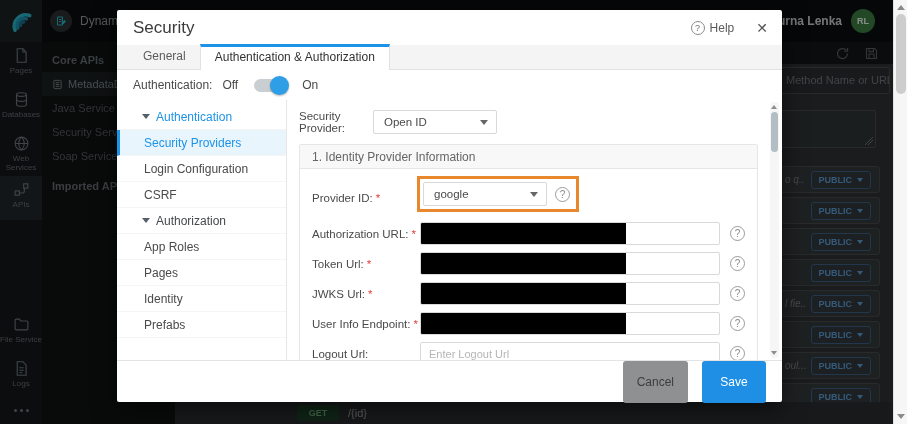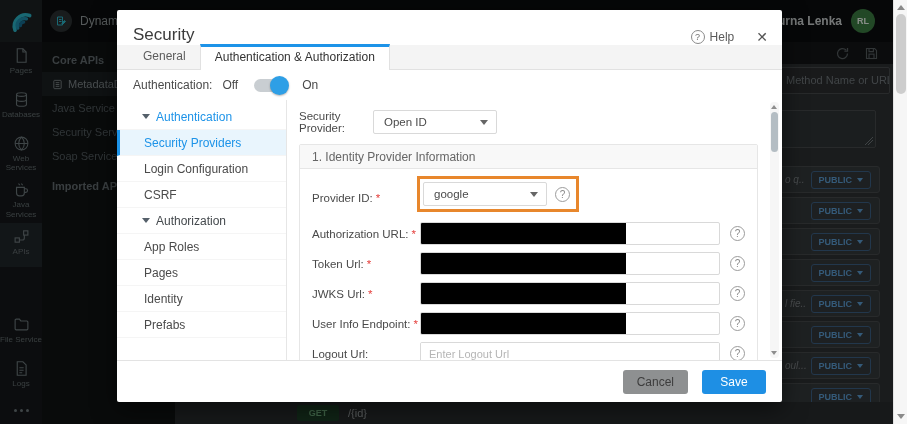--- a/index.html
+++ b/index.html
@@ -55,21 +55,21 @@
   .overlay { position:absolute; inset:0; background:rgba(0,0,0,0.42); z-index:4; }
 
   .page-scrollbar { position:absolute; right:0; top:0; width:14px; height:424px; background:#f6f6f6; z-index:6; border-left:1px solid #e2e2e2; }
   .ps-arrow { position:absolute; left:3px; width:0; height:0; border-left:4px solid transparent; border-right:4px solid transparent; }
   .ps-arrow.up { top:5px; border-bottom:5px solid #8a8a8a; }
   .ps-arrow.down { bottom:5px; border-top:5px solid #8a8a8a; }
   .ps-thumb { position:absolute; left:2px; top:14px; width:10px; height:80px; background:#cdcdcd; border-radius:5px; }
 
   
   .modal { position:absolute; left:117px; top:10px; width:665px; height:392px; background:#fff; z-index:10; box-shadow:0 6px 24px rgba(0,0,0,.55); border-radius:2px; display:flex; flex-direction:column; }
-  .m-header { height:35px; flex:none; display:flex; align-items:flex-end; padding:0 14px 0 16px; }
+  .m-header { height:35px; flex:none; display:flex; align-items:center; padding:0 14px 0 16px; }
   .m-title { font-size:17px; color:#3b3b3b; }
   .m-head-right { margin-left:auto; display:flex; align-items:center; gap:6px; }
   .help-btn { display:flex; align-items:center; gap:5px; color:#5a5a5a; font-size:12px; cursor:pointer; }
   .q-circle { width:14px; height:14px; border:1px solid #8a8a8a; border-radius:50%; color:#6f6f6f; font-size:9px; display:flex; align-items:center; justify-content:center; }
   .close-x { font-size:14px; color:#555; cursor:pointer; margin-left:16px; }
 
   .m-tabs { height:25px; flex:none; background:#f4f4f4; border-bottom:1px solid #e1e1e1; display:flex; align-items:flex-end; padding-left:12px; }
   .m-tab { font-size:12px; color:#5c5c5c; padding:0 14px; height:25px; line-height:24px; cursor:pointer; }
   .m-tab.active { background:#fff; color:#333; border-top:3px solid #1d93e8; border-left:1px solid #e1e1e1; border-right:1px solid #e1e1e1; line-height:21px; margin-bottom:-1px; height:26px; }
 
@@ -110,21 +110,21 @@
   .txt-input input::placeholder { color:#b5b5b5; }
   .f-help { width:15px; height:15px; flex:none; border:1px solid #9c9c9c; border-radius:50%; color:#8a8a8a; font-size:10px; display:flex; align-items:center; justify-content:center; margin-left:10px; cursor:pointer; }
 
   .content-scroll { position:absolute; right:3px; top:2px; bottom:2px; width:9px; background:#f6f6f6; border-radius:4px; }
   .cs-arrow { position:absolute; left:1px; width:0; height:0; border-left:3.5px solid transparent; border-right:3.5px solid transparent; }
   .cs-arrow.up { top:3px; border-bottom:4px solid #8d8d8d; }
   .cs-arrow.down { bottom:3px; border-top:4px solid #8d8d8d; }
   .cs-thumb { position:absolute; left:1px; top:10px; width:7px; height:40px; background:#b4bdc3; border-radius:4px; }
 
   .m-footer { height:42px; flex:none; border-top:1px solid #e3e3e3; display:flex; align-items:center; justify-content:flex-end; gap:14px; padding-right:16px; }
-  .btn { min-width:64px; height:24px; border:none; border-radius:3px; font-size:12px; font-family:inherit; cursor:pointer; padding:0 14px; }
+  .btn { min-width:64px; height:42px; border:none; border-radius:3px; font-size:12px; font-family:inherit; cursor:pointer; padding:0 14px; }
   .btn.cancel { background:#8e9091; color:#3d3d3d; }
   .btn.save { background:#1e8fe4; color:#fff; }
 </style>
 </head>
 <body>
 
 <div class="screen">
 
   <div class="topbar">
     <span class="user-name">Ritupurna Lenka</span>
@@ -153,27 +153,20 @@
           <path d="M5 12c0 1.4 3.1 2.6 7 2.6s7-1.2 7-2.6"></path>
         </svg>
       <span class="ib-label">Databases</span>
     </div>
     <div class="ib-item">
       <svg viewBox="0 0 24 24" fill="none" stroke="currentColor" stroke-width="1.5">
           <circle cx="12" cy="12" r="9"></circle>
           <path d="M3 12h18M12 3c-2.8 2.6-4 5.6-4 9s1.2 6.4 4 9c2.8-2.6 4-5.6 4-9s-1.2-6.4-4-9z"></path>
         </svg>
       <span class="ib-label">Web Services</span>
-    </div>
-    <div class="ib-item">
-      <svg viewBox="0 0 24 24" fill="none" stroke="currentColor" stroke-width="1.6">
-          <path d="M5 9h11v8a4 4 0 0 1-4 4H9a4 4 0 0 1-4-4z"></path>
-          <path d="M16 11h2a2.5 2.5 0 0 1 0 5h-2M8 3.5c0 1.2 1.5 1.3 1.5 2.5M12 3.5c0 1.2 1.5 1.3 1.5 2.5"></path>
-        </svg>
-      <span class="ib-label">Java Services</span>
     </div>
     <div class="ib-item active">
       <svg viewBox="0 0 24 24" fill="none" stroke="currentColor" stroke-width="1.6">
           <rect x="3" y="14" width="6" height="6"></rect>
           <rect x="15" y="4" width="6" height="6"></rect>
           <path d="M9 17h4a3 3 0 0 0 3-3v-4"></path>
         </svg>
       <span class="ib-label">APIs</span>
     </div>
     <div class="ib-spacer"></div>

